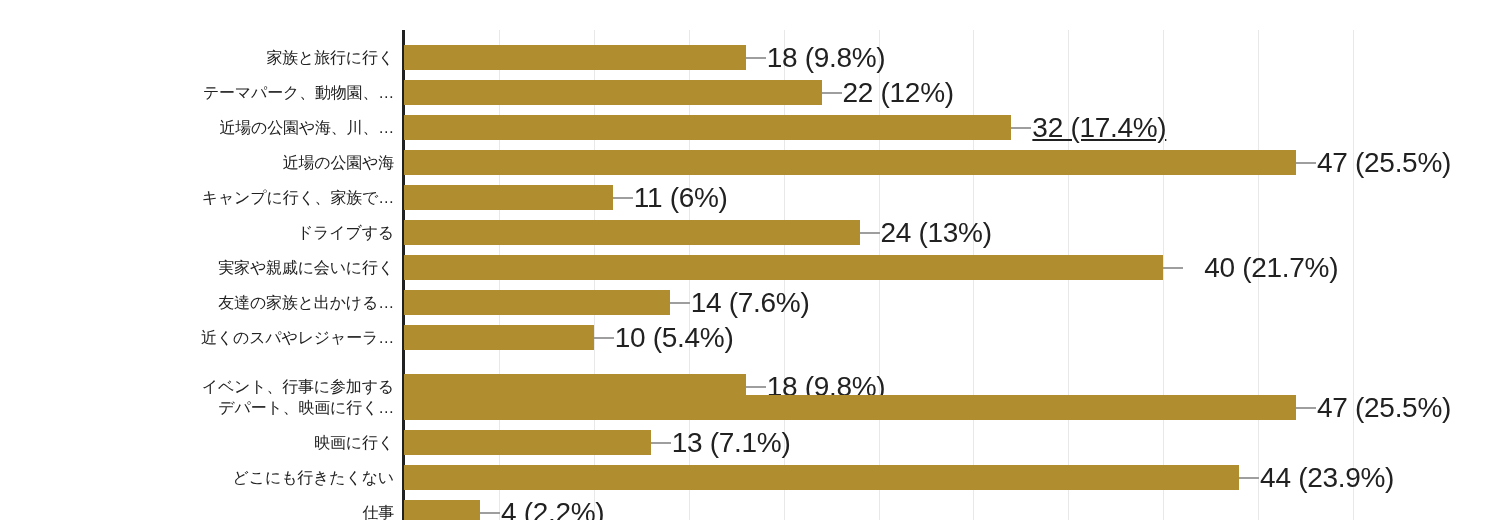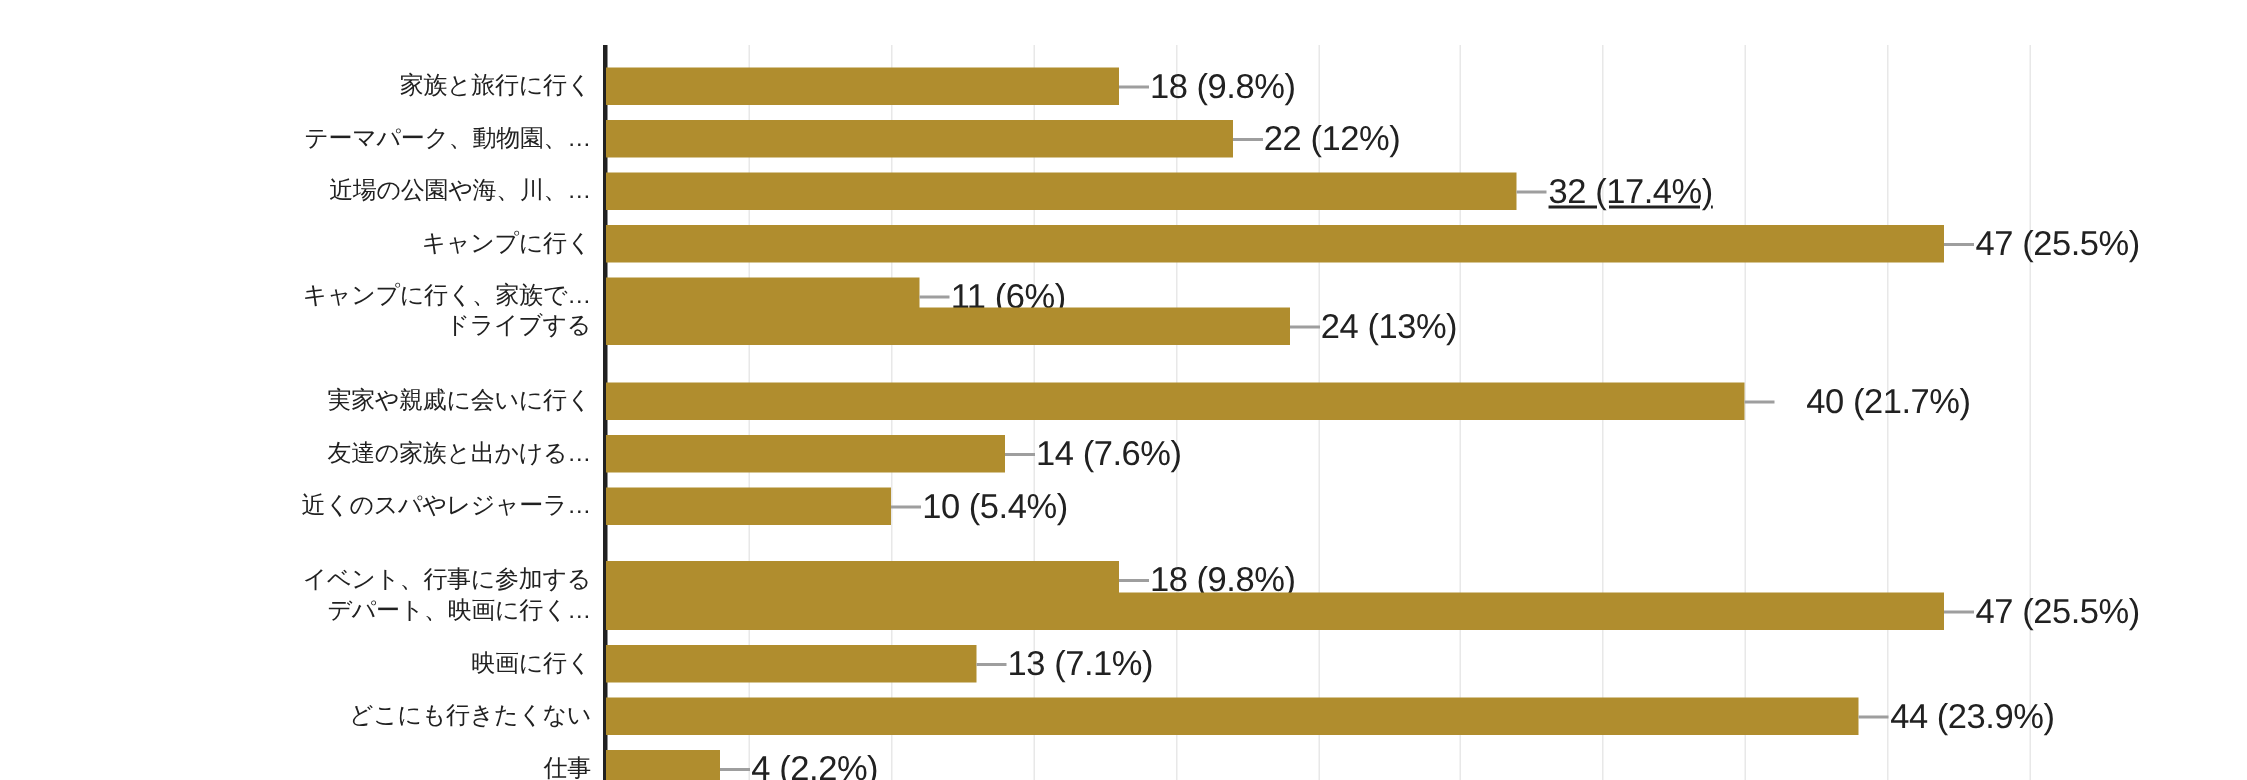--- a/index.html
+++ b/index.html
@@ -96,21 +96,21 @@
     width: 20px;
     background: #9e9e9e;
   }
 
   .val-label {
     position: absolute;
     top: 0;
     height: 35px;
     line-height: 35px;
     white-space: nowrap;
-    font-size: 23px;
+    font-size: 28px;
     color: #212121;
     letter-spacing: -0.3px;
   }
 </style>
 </head>
 <body>
 
 <div id="chart-root">
 
   <div class="plot-area">
@@ -143,32 +143,32 @@
         <div class="leader" style="left: 821.56px; background: rgb(158, 158, 158);"></div>
         <div class="val-label" style="left: 842.56px;">22 (12%)</div>
       </div>
       <div class="row" style="top: 110px;">
         <div class="cat-label">近場の公園や海、川、…</div>
         <div class="bar" style="width: 607.36px; background: rgb(176, 141, 46);"></div>
         <div class="leader" style="left: 1011.36px; background: rgb(158, 158, 158);"></div>
         <div class="val-label" style="left: 1032.36px; text-decoration: underline;">32 (17.4%)</div>
       </div>
       <div class="row" style="top: 145px;">
-        <div class="cat-label">キャンプに行く</div>
+        <div class="cat-label">近場の公園や海</div>
         <div class="bar" style="width: 892.06px; background: rgb(176, 141, 46);"></div>
         <div class="leader" style="left: 1296.06px; background: rgb(158, 158, 158);"></div>
         <div class="val-label" style="left: 1317.06px;">47 (25.5%)</div>
       </div>
       <div class="row" style="top: 180px;">
         <div class="cat-label">キャンプに行く、家族で…</div>
         <div class="bar" style="width: 208.78px; background: rgb(176, 141, 46);"></div>
         <div class="leader" style="left: 612.78px; background: rgb(158, 158, 158);"></div>
         <div class="val-label" style="left: 633.78px;">11 (6%)</div>
       </div>
-      <div class="row" style="top: 200px;">
+      <div class="row" style="top: 215px;">
         <div class="cat-label">ドライブする</div>
         <div class="bar" style="width: 455.52px; background: rgb(176, 141, 46);"></div>
         <div class="leader" style="left: 859.52px; background: rgb(158, 158, 158);"></div>
         <div class="val-label" style="left: 880.52px;">24 (13%)</div>
       </div>
       <div class="row" style="top: 250px;">
         <div class="cat-label">実家や親戚に会いに行く</div>
         <div class="bar" style="width: 759.2px; background: rgb(176, 141, 46);"></div>
         <div class="leader" style="left: 1163.2px; background: rgb(158, 158, 158);"></div>
         <div class="val-label" style="left: 1184.2px; margin-left: 20px;">40 (21.7%)</div>

